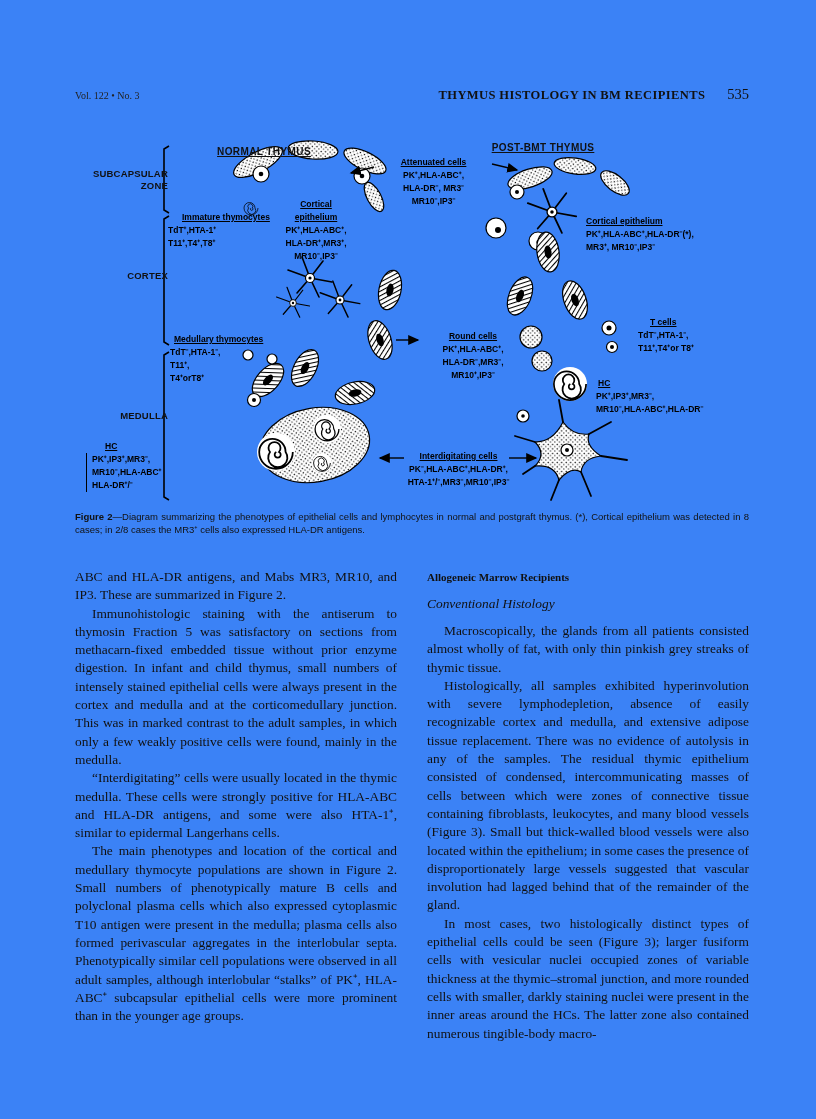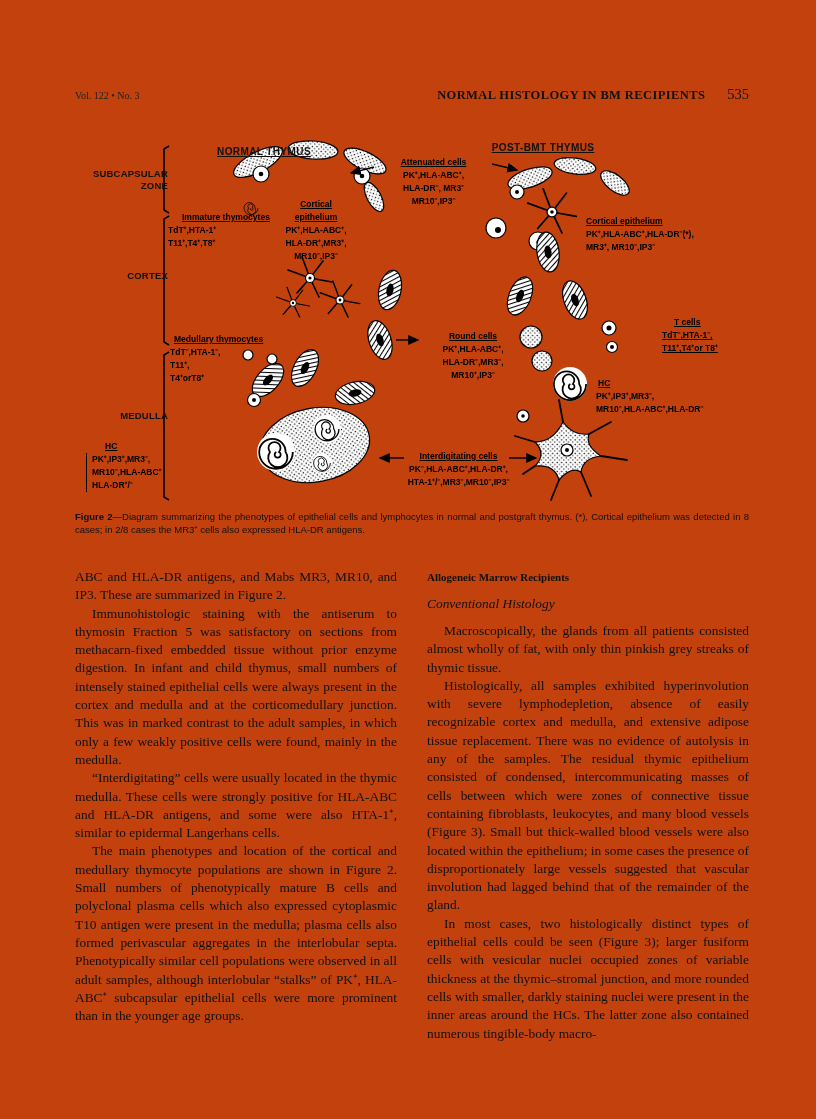--- a/index.html
+++ b/index.html
@@ -1,19 +1,19 @@
 <!DOCTYPE html>
 <html><head>
 <meta charset="utf-8">
 <style>
   * { margin:0; padding:0; box-sizing:border-box; }
   html,body { background:#e8e8e8; }
   .page {
     position:relative; width:816px; height:1119px; margin:0 auto;
-    background:#c2410c; color:#111; overflow:hidden;
+    background:#3b82f6; color:#111; overflow:hidden;
     font-family:"Liberation Serif", serif;
   }
   
   .header {
     position:absolute; top:76px; left:75px; width:674px;
     display:flex; justify-content:space-between; align-items:baseline;
   }
   .journal-ref { font-size:10px; color:#222; }
   .header-right { display:flex; align-items:baseline; gap:22px; }
   .running-title { font-weight:bold; font-size:12.5px; letter-spacing:.4px; }
@@ -55,21 +55,21 @@
   .sub-heading { font-style:italic; font-weight:normal; font-size:13.4px; margin-bottom:9px; line-height:18px; }
 </style>
 </head>
 <body>
 
 <div class="page">
 
   <div class="header">
     <span class="journal-ref">Vol. 122 • No. 3</span>
     <span class="header-right">
-      <span class="running-title">NORMAL HISTOLOGY IN BM RECIPIENTS</span>
+      <span class="running-title">THYMUS HISTOLOGY IN BM RECIPIENTS</span>
       <span class="page-number">535</span>
     </span>
   </div>
 
   <div class="figure">
 
     <svg width="690" height="405" viewBox="0 0 690 405">
       <defs>
         <pattern id="dots" width="4.5" height="4.5" patternUnits="userSpaceOnUse">
           <rect width="4.5" height="4.5" fill="#fff"></rect>
@@ -225,21 +225,21 @@
       <div>HLA-DR⁻, MR3⁻</div>
       <div>MR10⁻,IP3⁻</div>
     </div>
 
     <div class="dlabel" style="left:518px; top:115px; width:170px;">
       <div class="dl-title">Cortical epithelium</div>
       <div>PK⁺,HLA-ABC⁺,HLA-DR⁻(*),</div>
       <div>MR3⁺, MR10⁻,IP3⁻</div>
     </div>
 
-    <div class="dlabel" style="left:584px; top:216px; width:130px;text-decoration:underline;">
+    <div class="dlabel" style="left:560px; top:216px; width:130px;">
       <div class="dl-title" style="margin-left:22px;">T cells</div>
       <div style="margin-left:10px;">TdT⁻,HTA-1⁻,</div>
       <div style="margin-left:10px;">T11⁺,T4⁺or T8⁺</div>
     </div>
 
     <div class="dlabel" style="left:102px; top:233px; width:122px;">
       <div class="dl-title" style="margin-left:4px;">Medullary thymocytes</div>
       <div>TdT⁻,HTA-1⁻,</div>
       <div>T11⁺,</div>
       <div>T4⁺orT8⁺</div>

